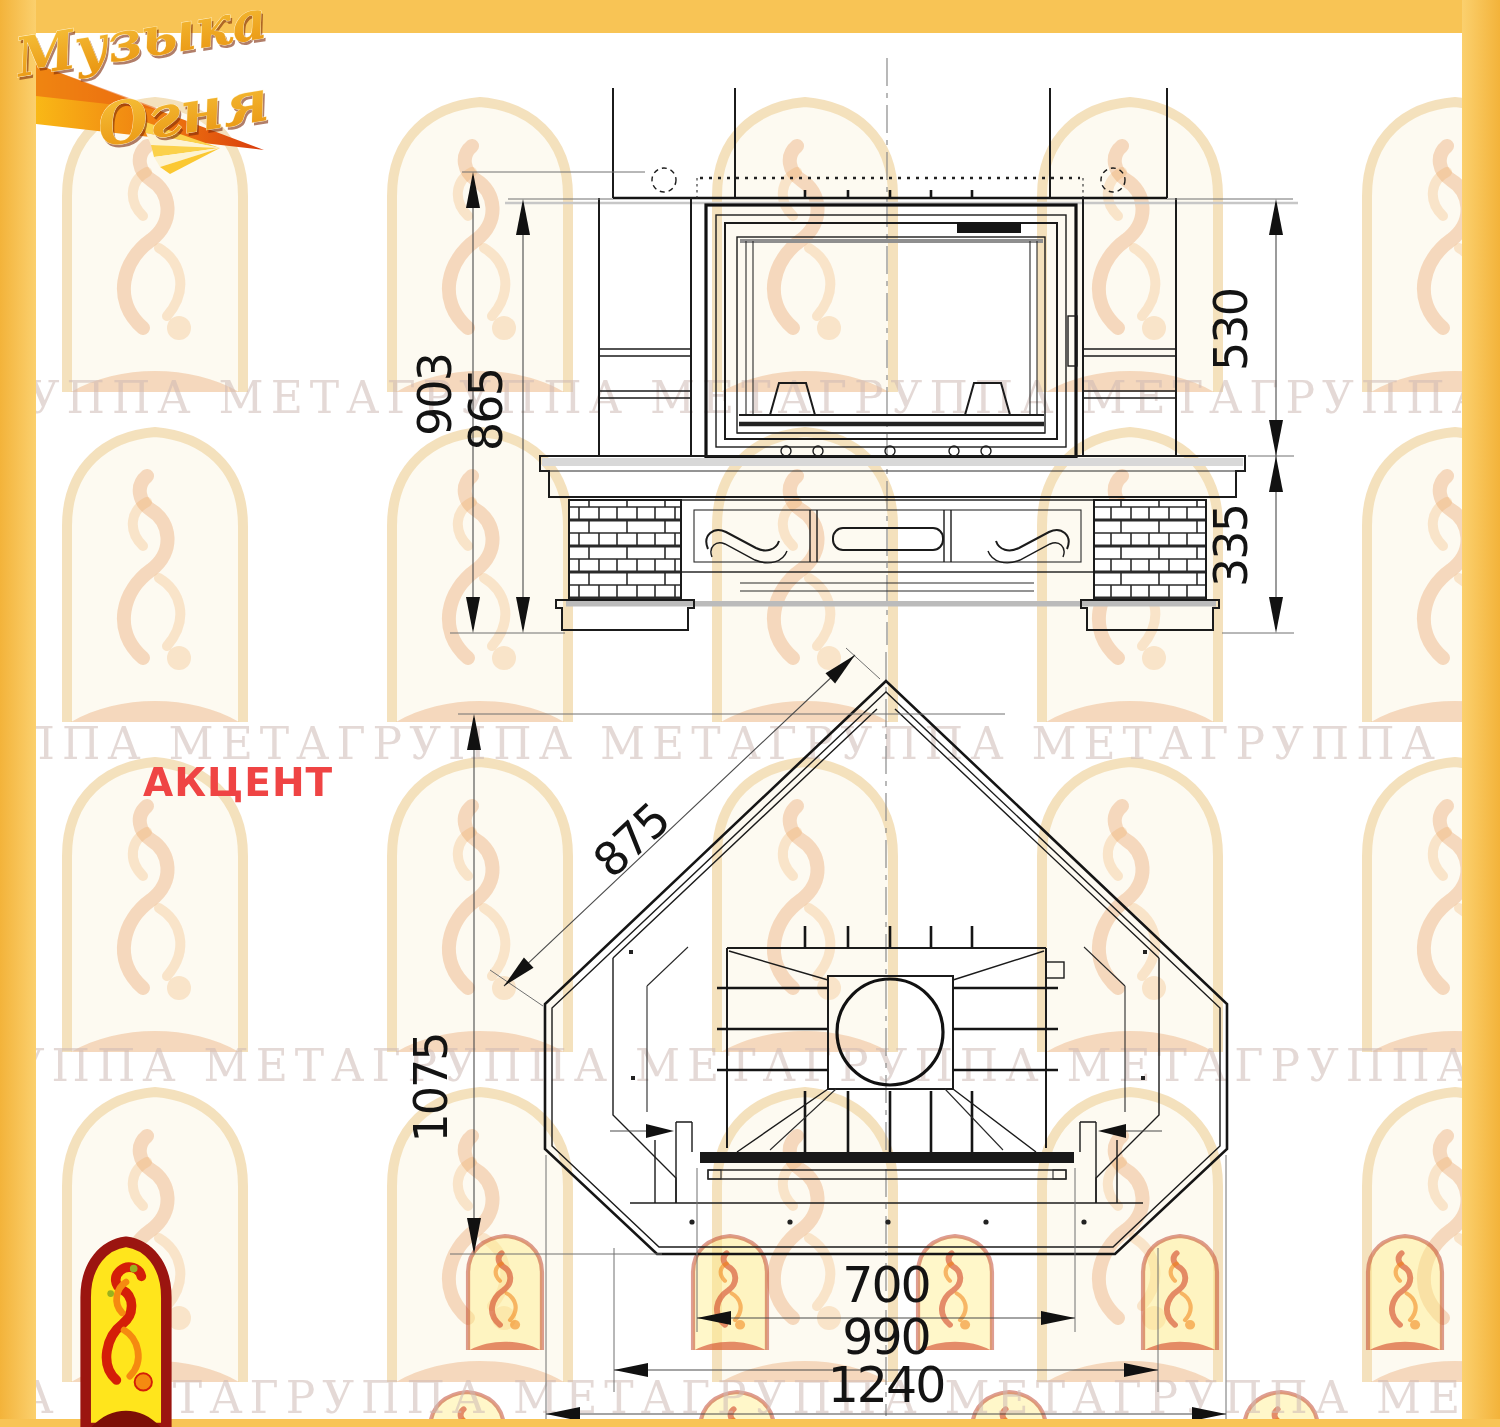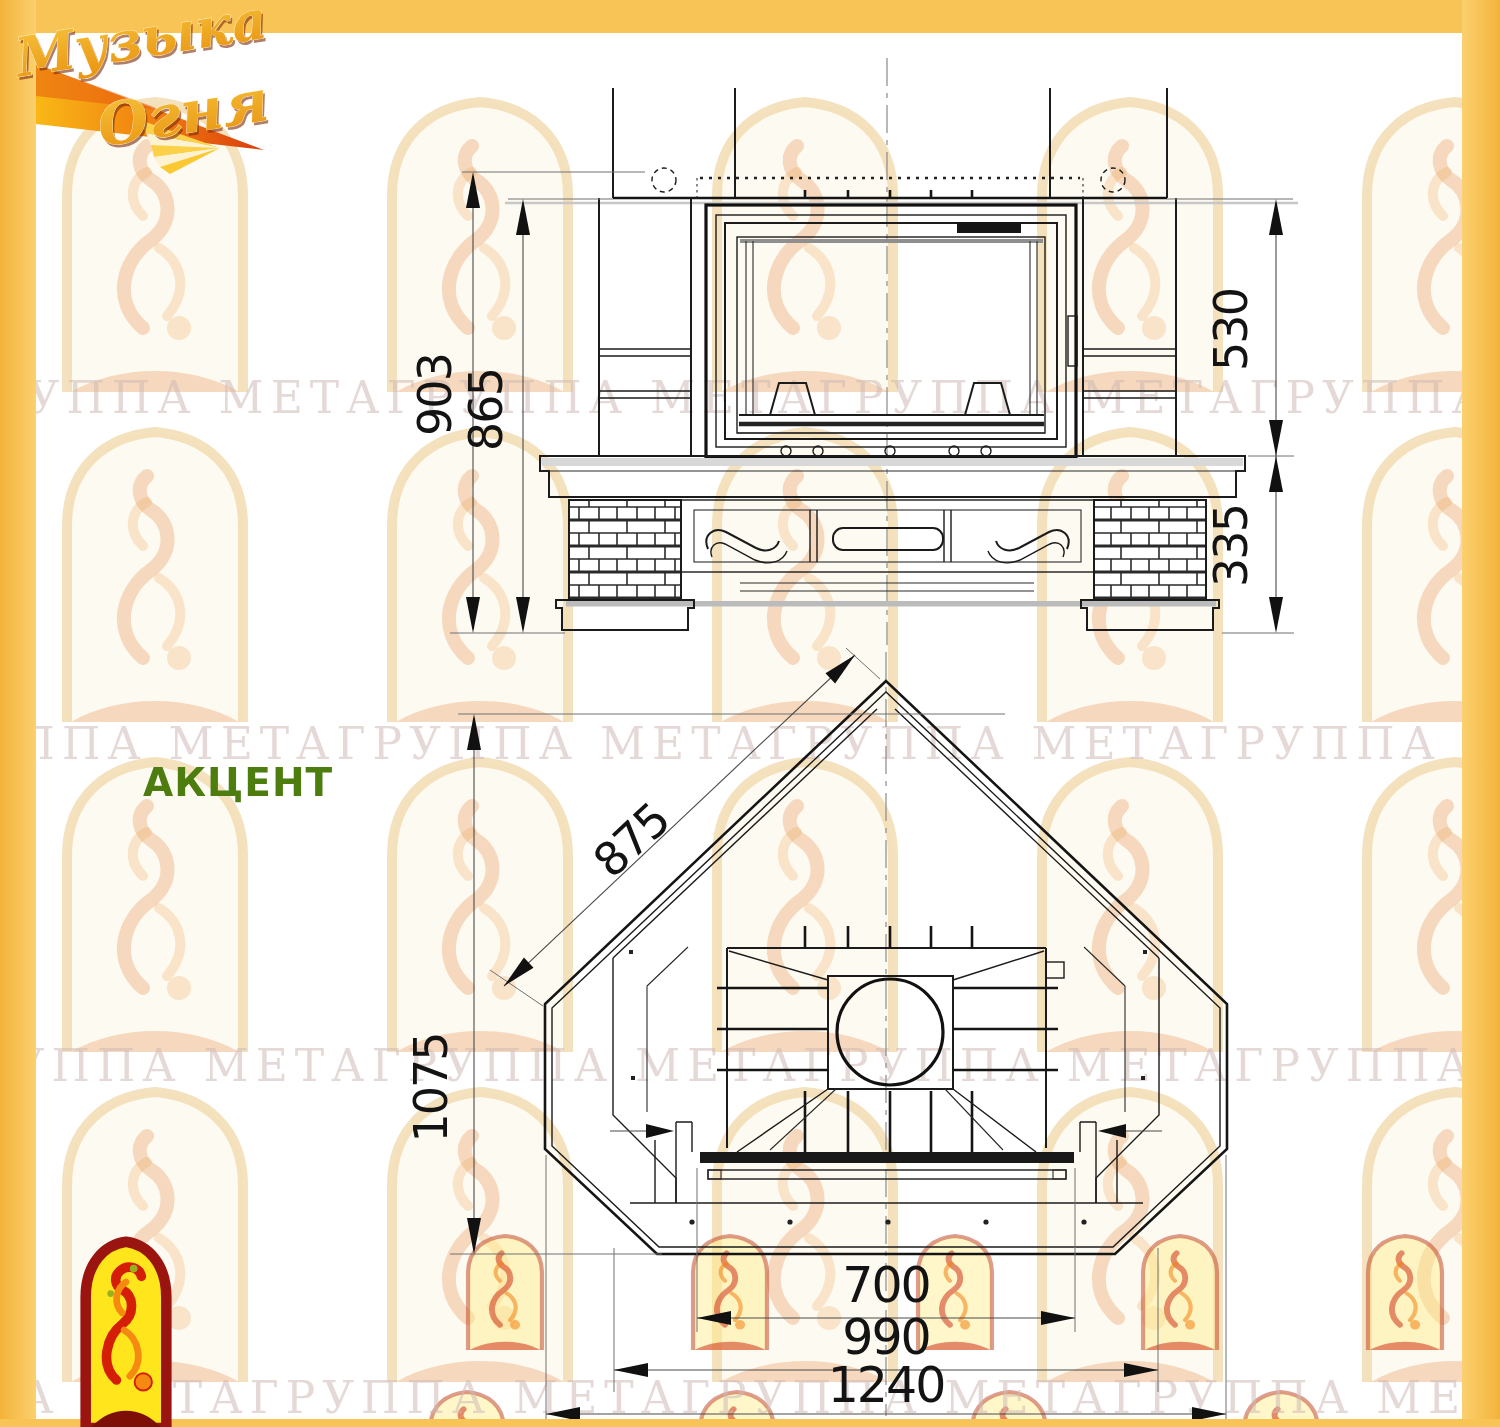--- a/index.html
+++ b/index.html
@@ -26,21 +26,21 @@
   .diml{stroke:#4a4a4a;stroke-width:1.1;fill:none}
   .ext{stroke:#707070;stroke-width:1;fill:none}
   .gray{stroke:#c7c7c7;stroke-width:2.5;fill:none}
   .cl{stroke:#8a8a8a;stroke-width:1.2;stroke-dasharray:28 7 5 7;fill:none}
   .dot{stroke:#222;stroke-width:2.6;stroke-dasharray:3 6;fill:none}
   .arr{fill:#111;stroke:none}
   .dtxt{font-size:46px;fill:#131313;text-anchor:middle;letter-spacing:-2px;}
   .dtxtb{font-size:49px;fill:#131313;text-anchor:middle;letter-spacing:-2px;}
   
   .model{position:absolute;left:143px;top:760px;z-index:4;font-size:39px;font-weight:bold;
-         color:#4d7c0f;letter-spacing:1px;}
+         color:#ef4444;letter-spacing:1px;}
   
   .logo-top{position:absolute;left:12px;top:0px;z-index:6;}
   .logo-bottom{position:absolute;left:78px;top:1236px;z-index:6;}
 </style>
 </head>
 <body>
 
 <div class="sheet">
 
   <div class="wm-layer" id="wmLayer">

